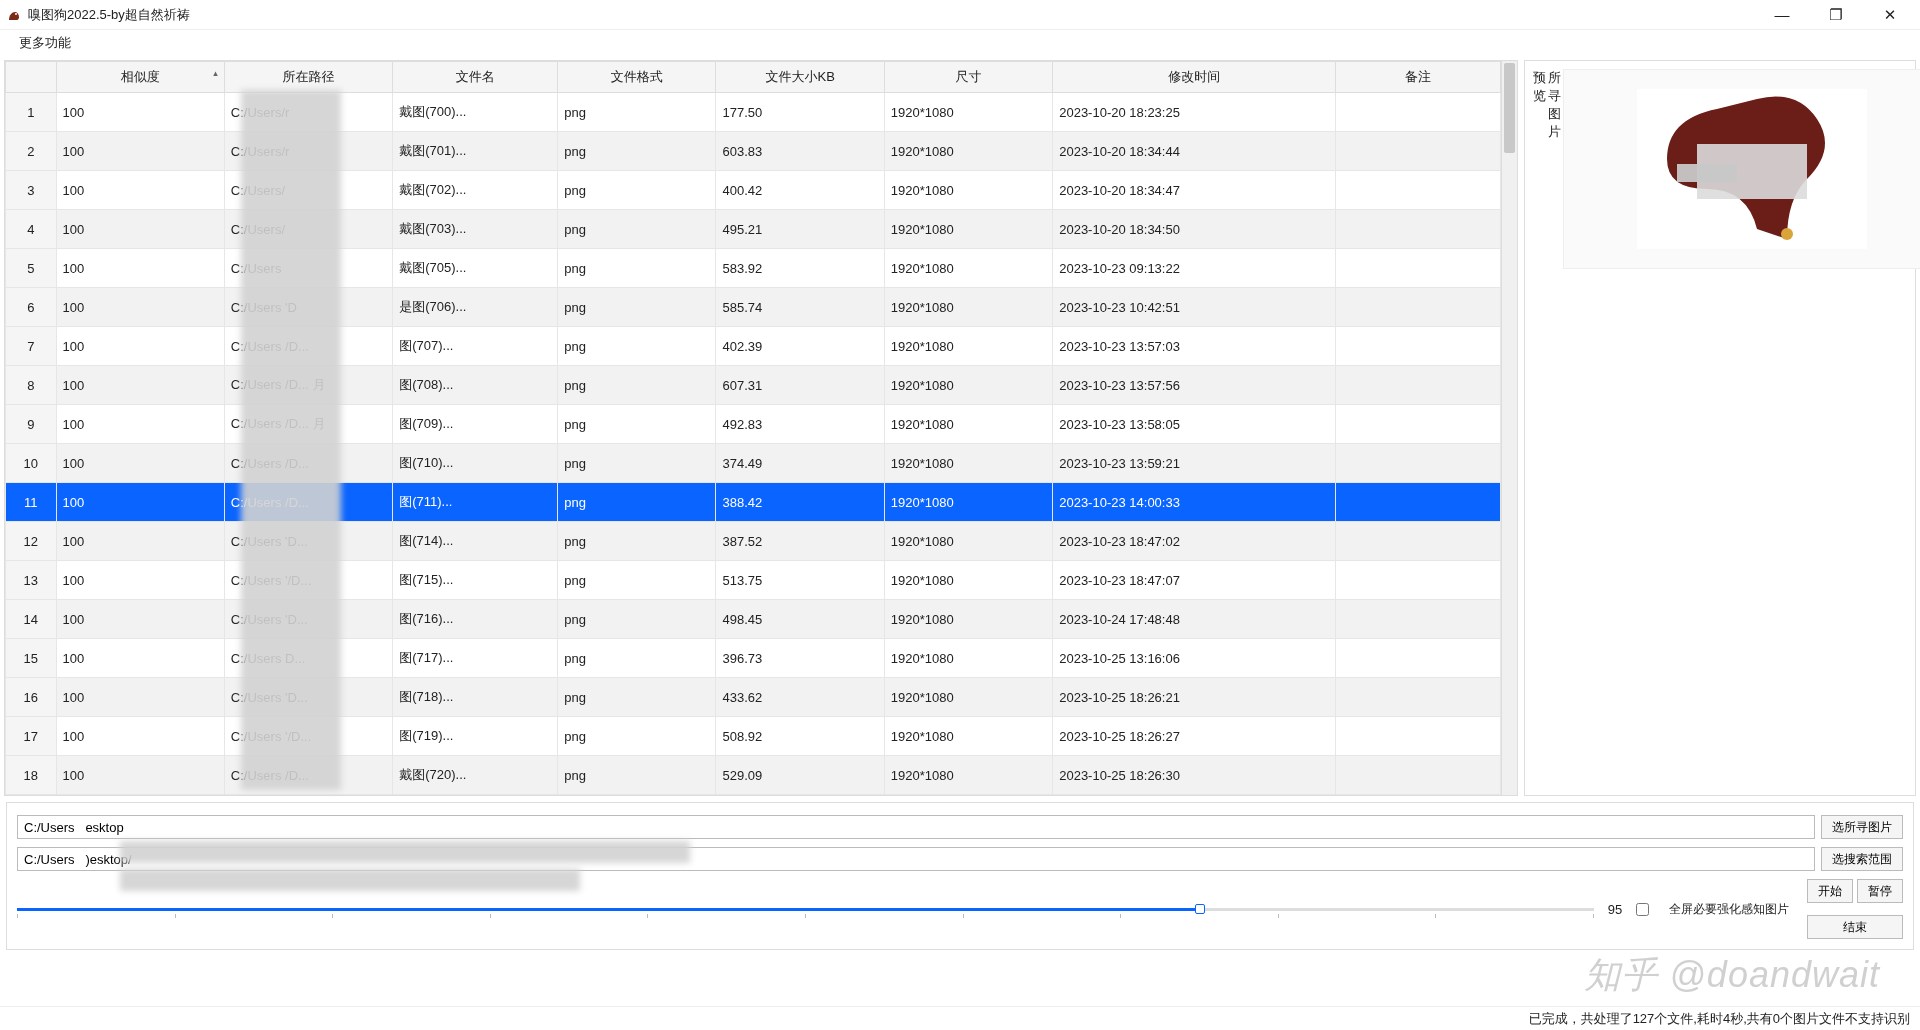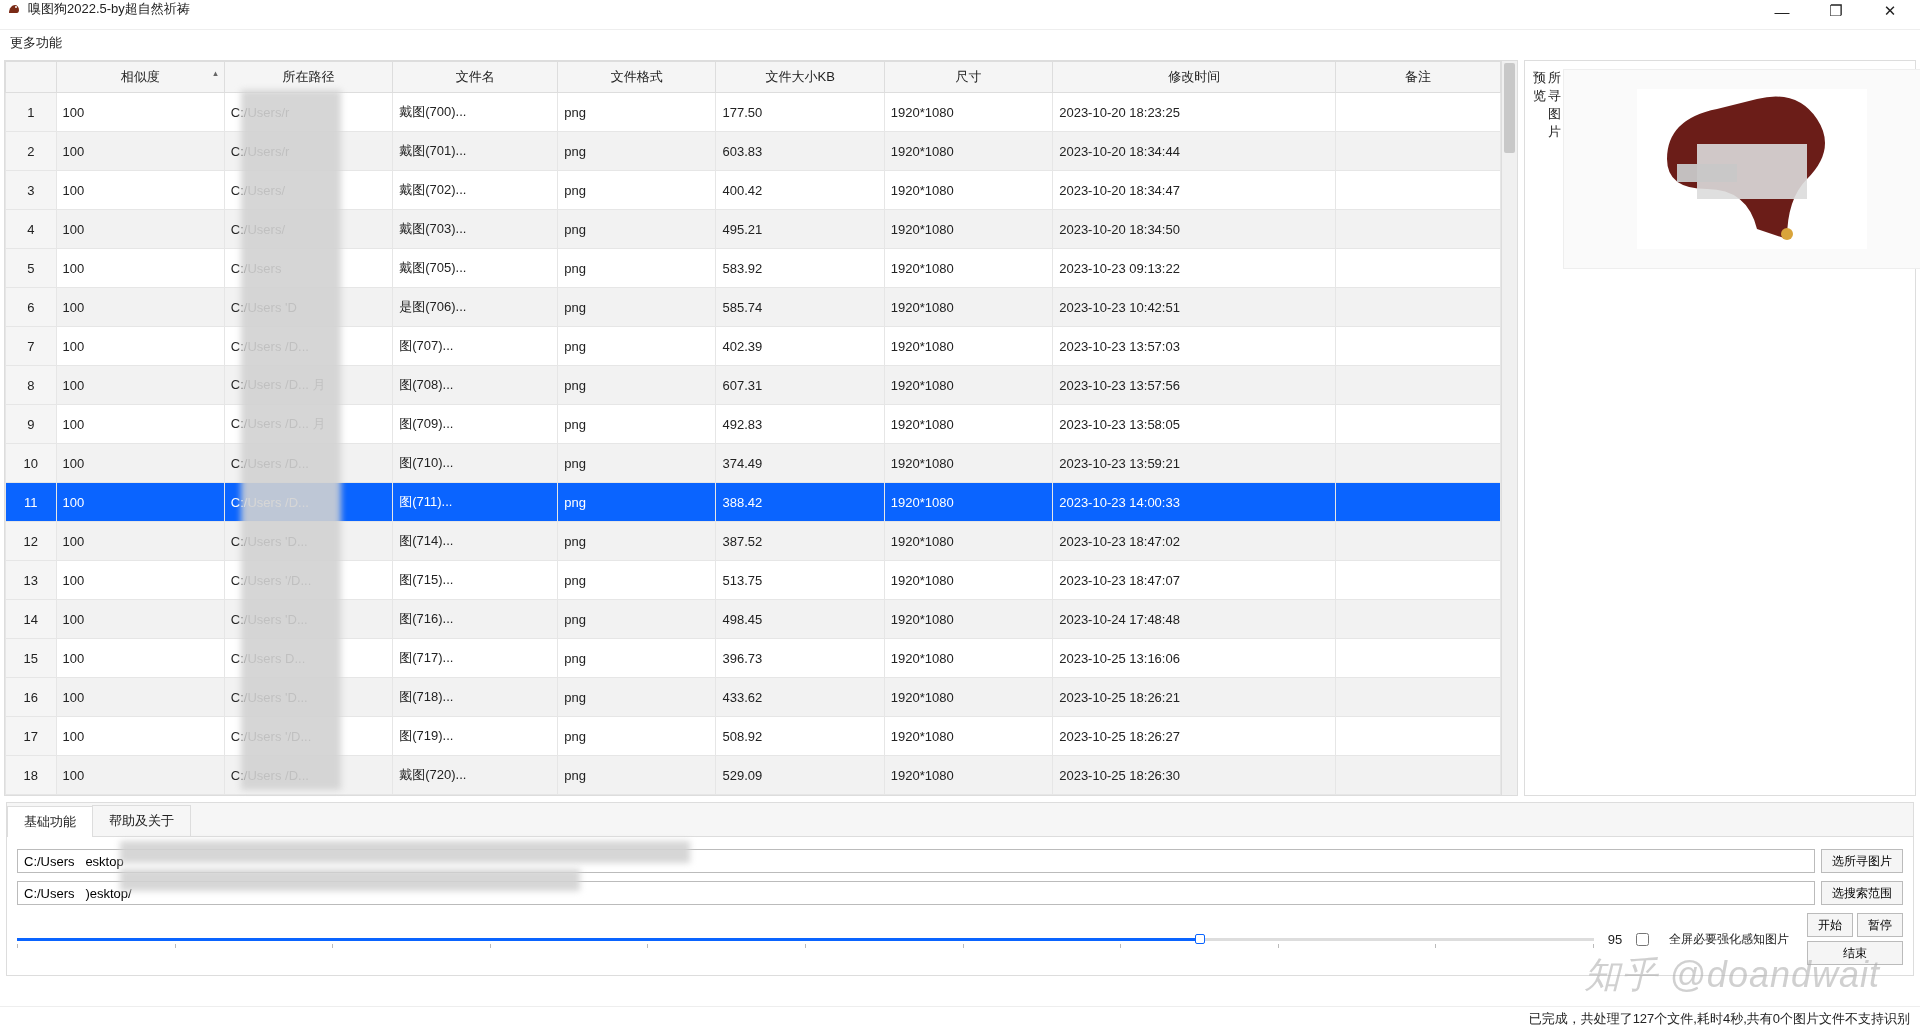--- a/index.html
+++ b/index.html
@@ -1,22 +1,22 @@
 <!DOCTYPE html>
 <html><head>
 <meta charset="utf-8">
 <style>
 * { box-sizing: border-box; margin: 0; padding: 0; }
 body { font-family: "Microsoft YaHei", "Segoe UI", sans-serif; font-size: 13px; background: #fff; color: #222; overflow: hidden; width: 1920px; height: 1030px; position: relative; }
-.titlebar { height: 30px; display: flex; align-items: flex-start; padding: 0 6px; background: #fff; border-bottom: 1px solid #eee; }
+.titlebar { height: 30px; display: flex; align-items: center; padding: 0 6px; background: #fff; border-bottom: 1px solid #eee; }
 .titlebar .app-icon { width: 16px; height: 16px; margin-right: 6px; }
 .titlebar .title { flex: 1; font-size: 13px; }
 .titlebar .winbtns { display: flex; gap: 18px; padding-right: 6px; }
 .titlebar .winbtn { width: 36px; height: 22px; display: flex; align-items: center; justify-content: center; cursor: pointer; font-size: 15px; }
-.menubar { height: 26px; display: flex; align-items: center; padding: 0 2px; font-size: 13px; }
+.menubar { height: 26px; display: flex; align-items: center; padding: 0 11px; font-size: 13px; }
 .menubar .menuitem { padding: 2px 8px; cursor: pointer; }
 .layout { display: flex; height: 744px; padding: 4px; gap: 6px; }
 .left { flex: 1; display: flex; flex-direction: column; border: 1px solid #ddd; position: relative; }
 .right { width: 392px; border: 1px solid #ddd; padding: 4px 6px; display: flex; }
 
 .tablewrap { flex: 1; overflow: hidden; display: flex; }
 table { border-collapse: collapse; width: 100%; table-layout: fixed; }
 thead th { border: 1px solid #ddd; background: #f5f5f5; font-weight: normal; font-size: 13px; padding: 6px 4px; text-align: center; white-space: nowrap; position: relative; }
 thead th.sortable::after { content: "▴"; font-size: 9px; position: absolute; right: 6px; color: #666; }
 tbody td { border: 1px solid #e6e6e6; padding: 6px 6px; font-size: 13px; white-space: nowrap; overflow: hidden; text-overflow: ellipsis; }
@@ -38,21 +38,21 @@
 .sliderlabel { font-size: 13px; margin-top: 4px; }
 .sliderrow { display: flex; align-items: center; gap: 10px; }
 .slider { flex: 1; height: 18px; position: relative; }
 .slider .track { position: absolute; left: 0; right: 0; top: 8px; height: 3px; background: #ddd; }
 .slider .fill { position: absolute; left: 0; top: 8px; height: 3px; background: #0a64ff; }
 .slider .knob { position: absolute; top: 4px; width: 10px; height: 10px; background: #fff; border: 1px solid #0a64ff; border-radius: 2px; transform: translateX(-5px); }
 .slider .ticks { position: absolute; left: 0; right: 0; top: 14px; height: 4px; display: flex; justify-content: space-between; }
 .slider .ticks span { width: 1px; height: 4px; background: #bbb; }
 .slidernum { font-size: 13px; min-width: 22px; text-align: center; }
 .cbwrap { display: flex; align-items: center; gap: 20px; font-size: 12px; }
-.btncol { display: flex; flex-direction: column; gap: 4px; margin-left: 8px; }
+.btncol { display: flex; flex-direction: column; gap: 12px; margin-left: 8px; }
 .btncol .row { display: flex; gap: 4px; }
 
 .right .lbl { font-size: 13px; margin: 4px 0 2px 2px; }
 .right .imgbox { flex: 0 0 auto; border: 1px solid #eee; background: #fafafa; display: flex; align-items: center; justify-content: center; margin: 4px 2px 10px 2px; }
 .right .img1 { width: 100%; height: 200px; }
 .right .img2 { width: 100%; height: 200px; }
 
 .statusbar { position: absolute; left: 0; right: 0; bottom: 0; height: 24px; display: flex; align-items: center; justify-content: flex-end; padding: 0 10px; font-size: 13px; background: #fff; border-top: 1px solid #eee; }
 
 .blur { position: absolute; background: rgba(210,210,210,0.9); filter: blur(3px); pointer-events: none; }
@@ -341,24 +341,20 @@
         <rect x="70" y="46" width="200" height="12" fill="#eee"></rect>
         <rect x="70" y="64" width="170" height="12" fill="#eee"></rect>
         <rect x="290" y="30" width="50" height="30" fill="#e3e0f2"></rect>
         <rect x="290" y="120" width="50" height="30" fill="#e3e0f2"></rect>
       </svg>
     </div>
   </div>
 </div>
 
 <div class="bottom-panel">
-  <div class="tabs">
-    <div class="tab active">基础功能</div>
-    <div class="tab">帮助及关于</div>
-  </div>
   <div class="tabbody">
     <div class="pathrow">
       <input type="text" value="C:/Users   esktop" style="">
       <button>选所寻图片</button>
     </div>
     <div class="pathrow">
       <input type="text" value="C:/Users   )esktop/" style="">
       <button>选搜索范围</button>
     </div>
     <div class="sliderrow">

